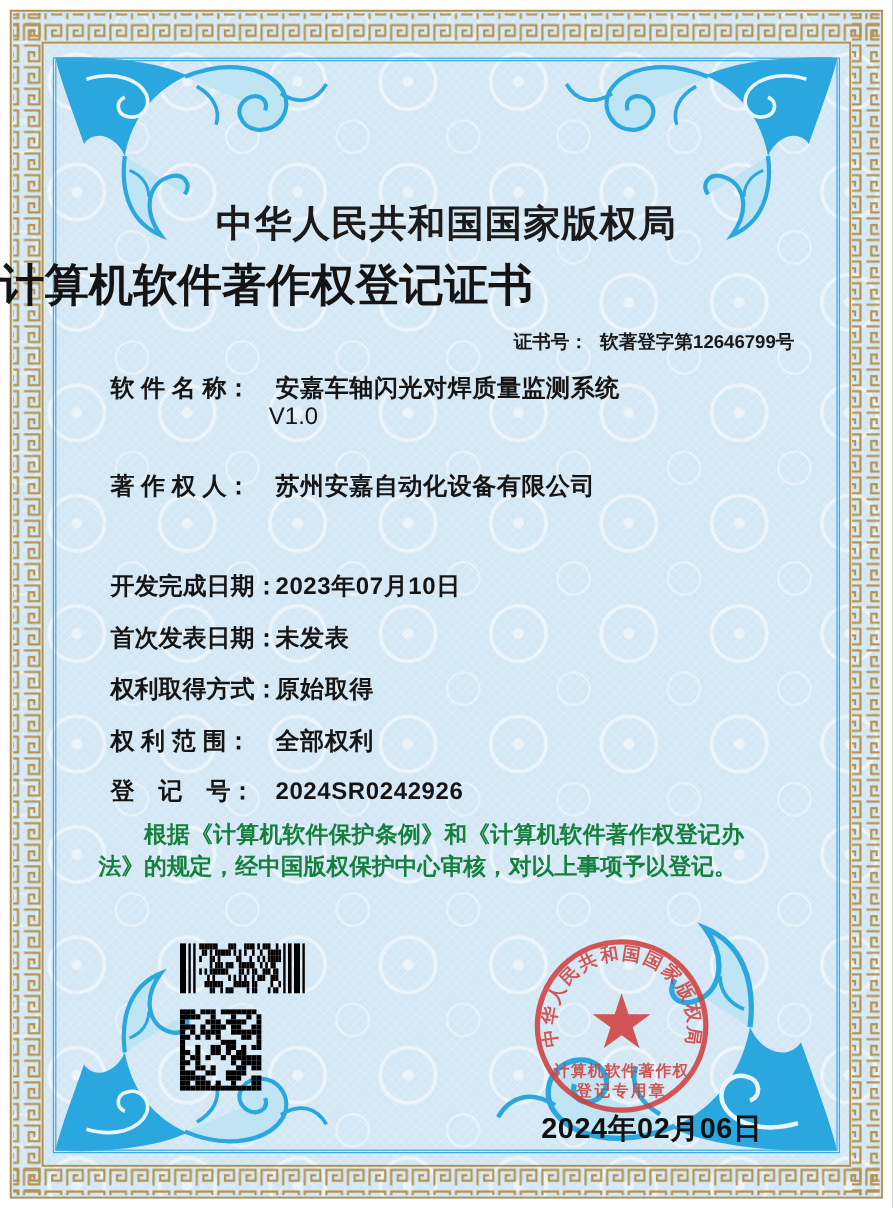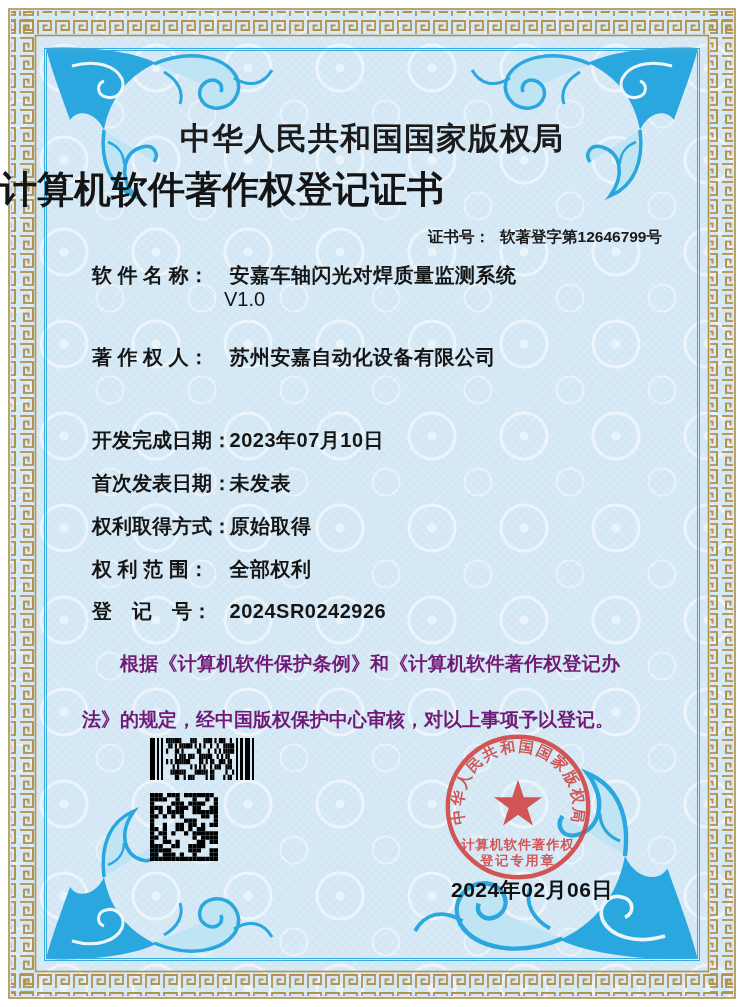--- a/index.html
+++ b/index.html
@@ -23,50 +23,50 @@
       repeating-linear-gradient(-45deg, rgba(255,255,255,.16) 0 1px, rgba(0,0,0,0) 1px 6px);
     background-size: 92px 92px, 92px 92px, 92px 92px, auto, auto;
     background-position: 10px 14px, 56px 60px, 10px 14px, 0 0, 0 0;
   }
   .inner-frame {
     position:absolute; left:44px; top:48px; right:44px; bottom:46px;
     border:3px double #3aabdf; pointer-events:none;
   }
   svg.frame { position:absolute; inset:0; width:744px; height:1007px; pointer-events:none; }
 
-  .content { position:absolute; inset:0; z-index:3; color:#151515; }
+  .content { position:absolute; inset:0; z-index:3; color:#151515;margin-top:48px; }
   .authority {
     position:absolute; top:118px; left:0; width:100%;
     text-align:center; font-size:31px; font-weight:bold; letter-spacing:1px; color:#1b1b1b;
   }
   .cert-title {
     position:absolute; top:165px; left:0; width:100%;
     font-size:37px; font-weight:bold; letter-spacing:0px; color:#141414;
   }
   .cert-no {
     position:absolute; top:227px; right:82px;
     font-size:15.5px; font-weight:bold; color:#1a1a1a;
   }
   .cert-no .num { margin-left:10px; }
   .field { position:absolute; left:92px; font-size:20px; font-weight:bold; white-space:nowrap; }
   .field .flabel { display:inline-block; width:126px; letter-spacing:0; }
   .field .fvalue { display:inline-block; margin-left:6px; letter-spacing:0.5px; }
   .fvalue2 { position:absolute; left:224px; top:288px; font-size:20px; font-weight:normal; }
   .statement {
     position:absolute; left:82px; top:636px; width:538px;
-    font-size:19px; font-weight:bold; line-height:56px;
-    text-indent:2em; color:#701a75; text-align:justify;
+    font-size:19px; font-weight:bold; line-height:26px;
+    text-indent:2em; color:#15803d; text-align:justify;
   }
   .barcode1 { position:absolute; left:150px; top:738px; width:108px; height:42px; }
   .barcode2 { position:absolute; left:150px; top:793px; width:68px; height:68px; }
   .barcode1 svg, .barcode2 svg { width:100%; height:100%; display:block; }
   .seal { position:absolute; left:440px; top:729px; width:156px; height:156px; opacity:.88; }
   .issue-date {
     position:absolute; left:451px; top:876px;
-    font-size:21px; font-weight:bold; letter-spacing:0.5px; color:#111;
+    font-size:24px; font-weight:bold; letter-spacing:0.5px; color:#111;
   }
 </style>
 </head>
 <body>
 
 <div class="page">
   <div class="paper"></div>
 
   <svg class="frame" viewBox="0 0 744 1007">
     <defs>

